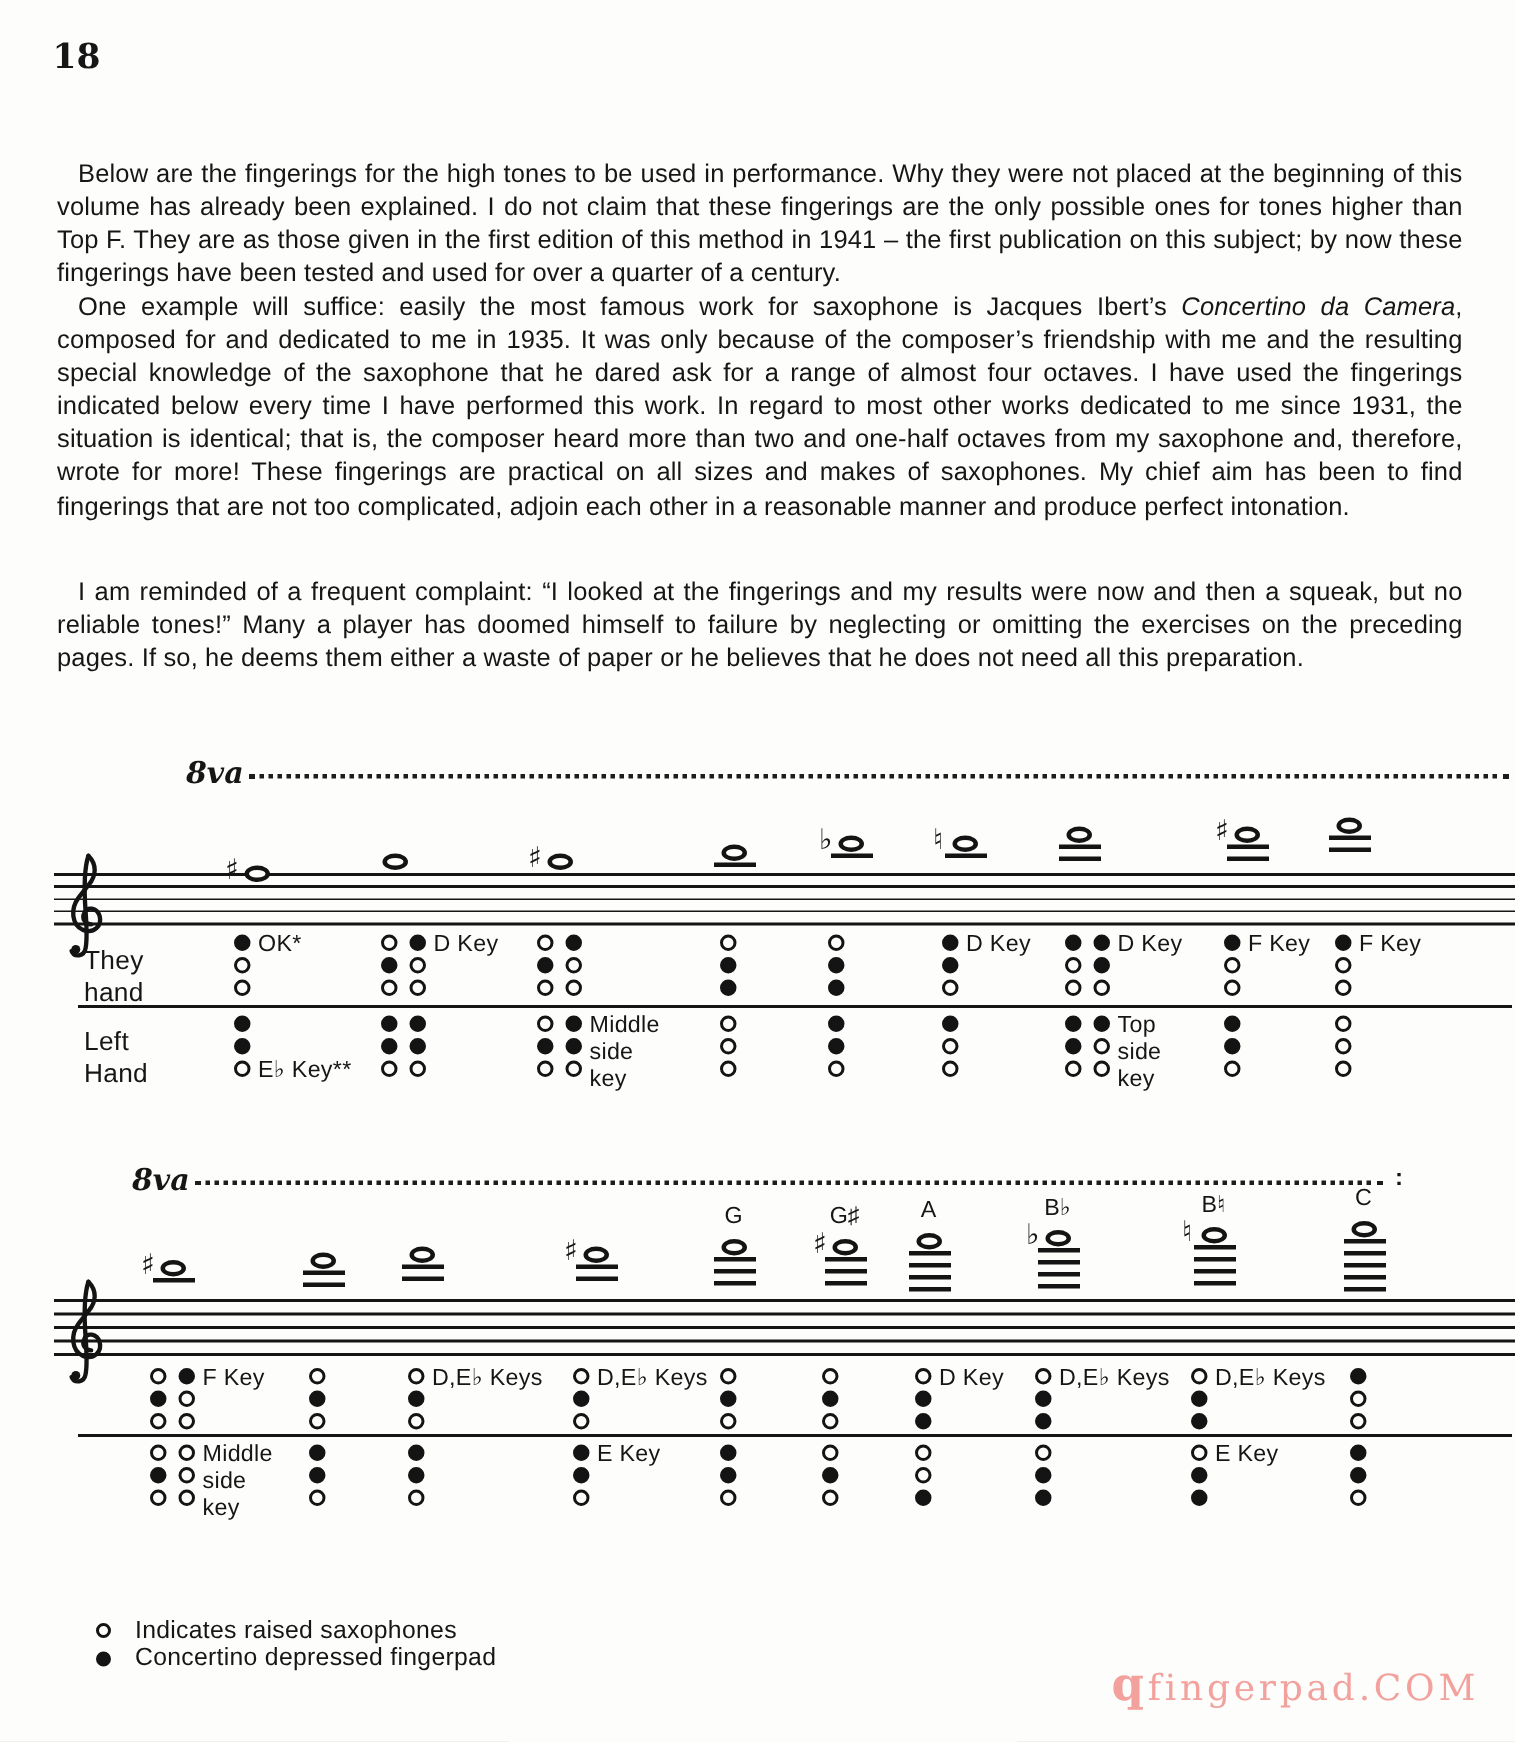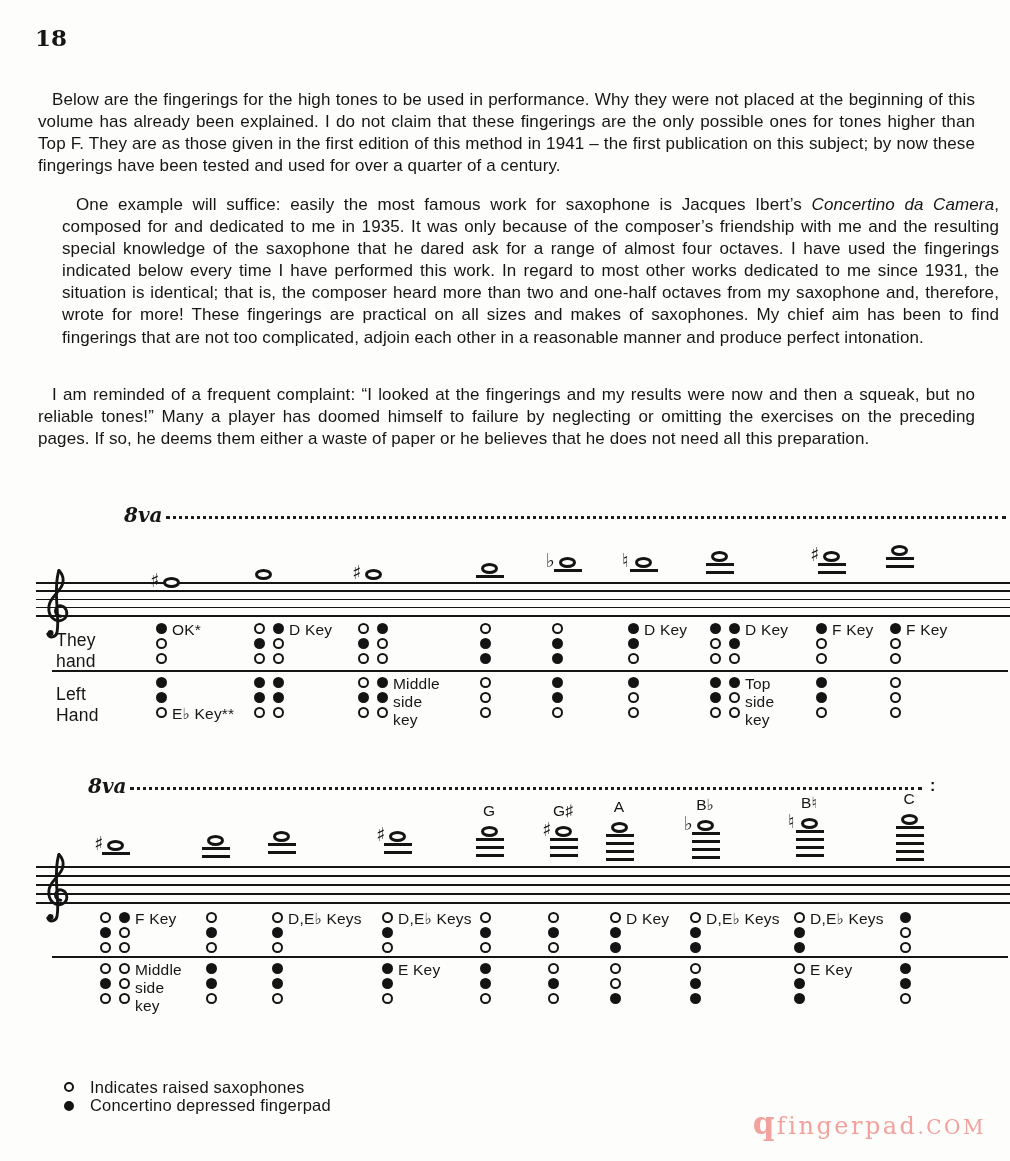--- a/index.html
+++ b/index.html
@@ -15,21 +15,21 @@
   .title{
     position:absolute;left:0;top:32px;width:1010px;text-align:center;
     font-size:17.5px;font-weight:700;letter-spacing:.2px;
   }
   .para{
     position:absolute;left:38px;width:937px;
     font-size:17px;line-height:22.1px;text-align:justify;
     text-indent:14px;letter-spacing:.1px;
   }
   .para i{font-style:italic;}
-  #p1{top:72px;} #p2{top:177px;margin-left:24px;} #p3{top:367px;}
+  #p1{top:88px;} #p2{top:177px;} #p3{top:367px;}
 
   
   .sysline{position:absolute;height:1.7px;background:#151515;}
   .divider{position:absolute;height:2.2px;background:#151515;}
   .ottava-label{
     position:absolute;font-family:"DejaVu Serif",serif;font-style:italic;
     font-weight:700;font-size:20px;line-height:20px;
   }
   .ottava-dash{position:absolute;height:0;border-top:3px dotted #1d1d1d;}
   .ottava-colon{position:absolute;font-size:16px;font-weight:700;line-height:14px;}
@@ -62,21 +62,21 @@
   .legend-text{font-size:16.5px;letter-spacing:.2px;}
 
   
   .watermark{
     position:absolute;right:24px;top:1106px;color:#f2a19d;
     font-family:"DejaVu Serif",serif;letter-spacing:2.5px;line-height:34px;
     user-select:none;
   }
   .watermark .wm-first{font-size:31px;font-weight:700;}
   .watermark .wm-mid{font-size:24px;}
-  .watermark .wm-last{font-size:20px;}
+  .watermark .wm-last{font-size:24px;}
 </style>
 </head>
 <body>
 
 <div class="page">
 
   <div class="pagenum">18</div>
 
   <p class="para" id="p1">Below are the fingerings for the high tones to be used in performance. Why they were not placed at the beginning of this volume has already been explained. I do not claim that these fingerings are the only possible ones for tones higher than Top F. They are as those given in the first edition of this method in 1941 – the first publication on this subject; by now these fingerings have been tested and used for over a quarter of a century.</p>
   <p class="para" id="p2"><span>One example will suffice: easily the most famous work for saxophone is Jacques Ibert’s </span><i>Concertino da Camera</i><span>, composed for and dedicated to me in 1935. It was only because of the composer’s friendship with me and the resulting special knowledge of the saxophone that he dared ask for a range of almost four octaves. I have used the fingerings indicated below every time I have performed this work. In regard to most other works dedicated to me since 1931, the situation is identical; that is, the composer heard more than two and one-half octaves from my saxophone and, therefore, wrote for more! These fingerings are practical on all sizes and makes of saxophones. My chief aim has been to find fingerings that are not too complicated, adjoin each other in a reasonable manner and produce perfect intonation.</span></p>

